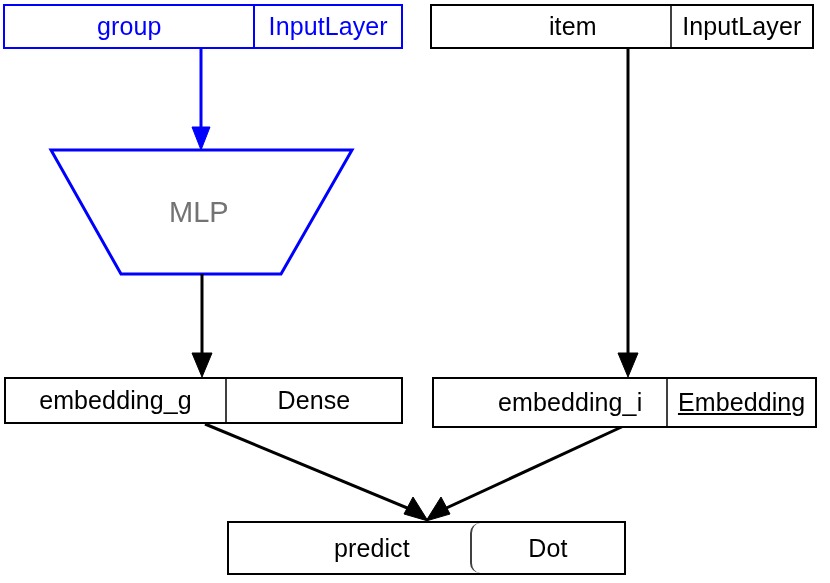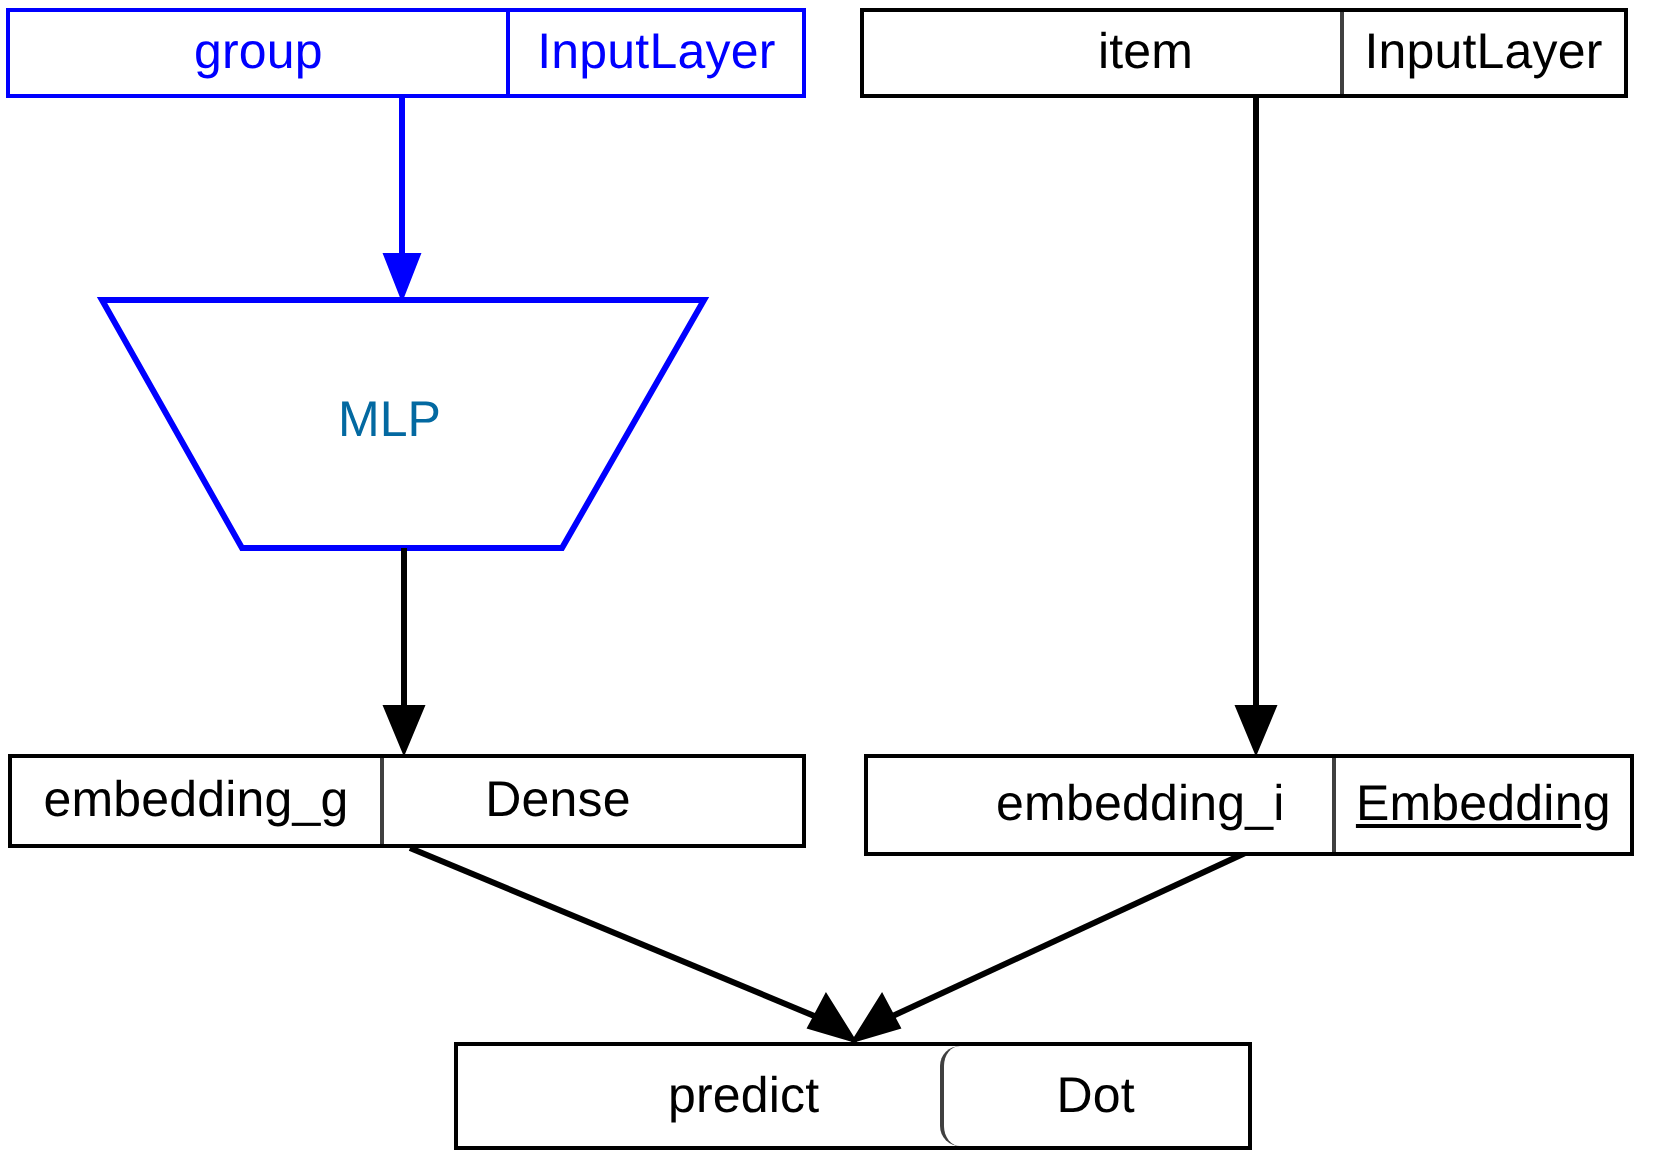--- a/index.html
+++ b/index.html
@@ -51,23 +51,23 @@
     border-left: 2px solid #404040;
   }
   .node-box.blue .cell {
     color: #0000ff;
   }
   .node-box.blue .cell.right {
     border-left-color: #0000ff;
   }
   .trapezoid-label {
     position: absolute;
-    font-size: 25px;
+    font-size: 29px;
     line-height: 1;
-    color: #0369a1;
+    color: #737373;
     white-space: nowrap;
   }
 </style>
 </head>
 <body>
 
 <div id="diagram-root">
 
   <svg id="graph-svg" viewBox="0 0 830 583" xmlns="http://www.w3.org/2000/svg">
 
@@ -105,21 +105,21 @@
   </div>
 
   <div class="node-box" style="left:430px; top:4px; width:384px; height:45px;padding-left:44px;">
     <div class="cell" style="width:219px;">item</div>
     <div class="cell right" style="width:161px;">InputLayer</div>
   </div>
 
   <div class="trapezoid-label" style="left:169px; top:198px;">MLP</div>
 
   <div class="node-box" style="left:4px; top:377px; width:399px; height:47px;">
-    <div class="cell" style="width:184px;">embedding_g</div>
+    <div class="cell" style="width:219px;">embedding_g</div>
     <div class="cell right" style="width:176px;">Dense</div>
   </div>
 
   <div class="node-box" style="left:432px; top:377px; width:385px; height:51px;padding-left:40px;">
     <div class="cell" style="width:215px;">embedding_i</div>
     <div class="cell right" style="width:166px;text-decoration:underline;">Embedding</div>
   </div>
 
   <div class="node-box" style="left:227px; top:521px; width:399px; height:54px;">
     <div class="cell" style="width:221px;margin-left:45px;">predict</div>

